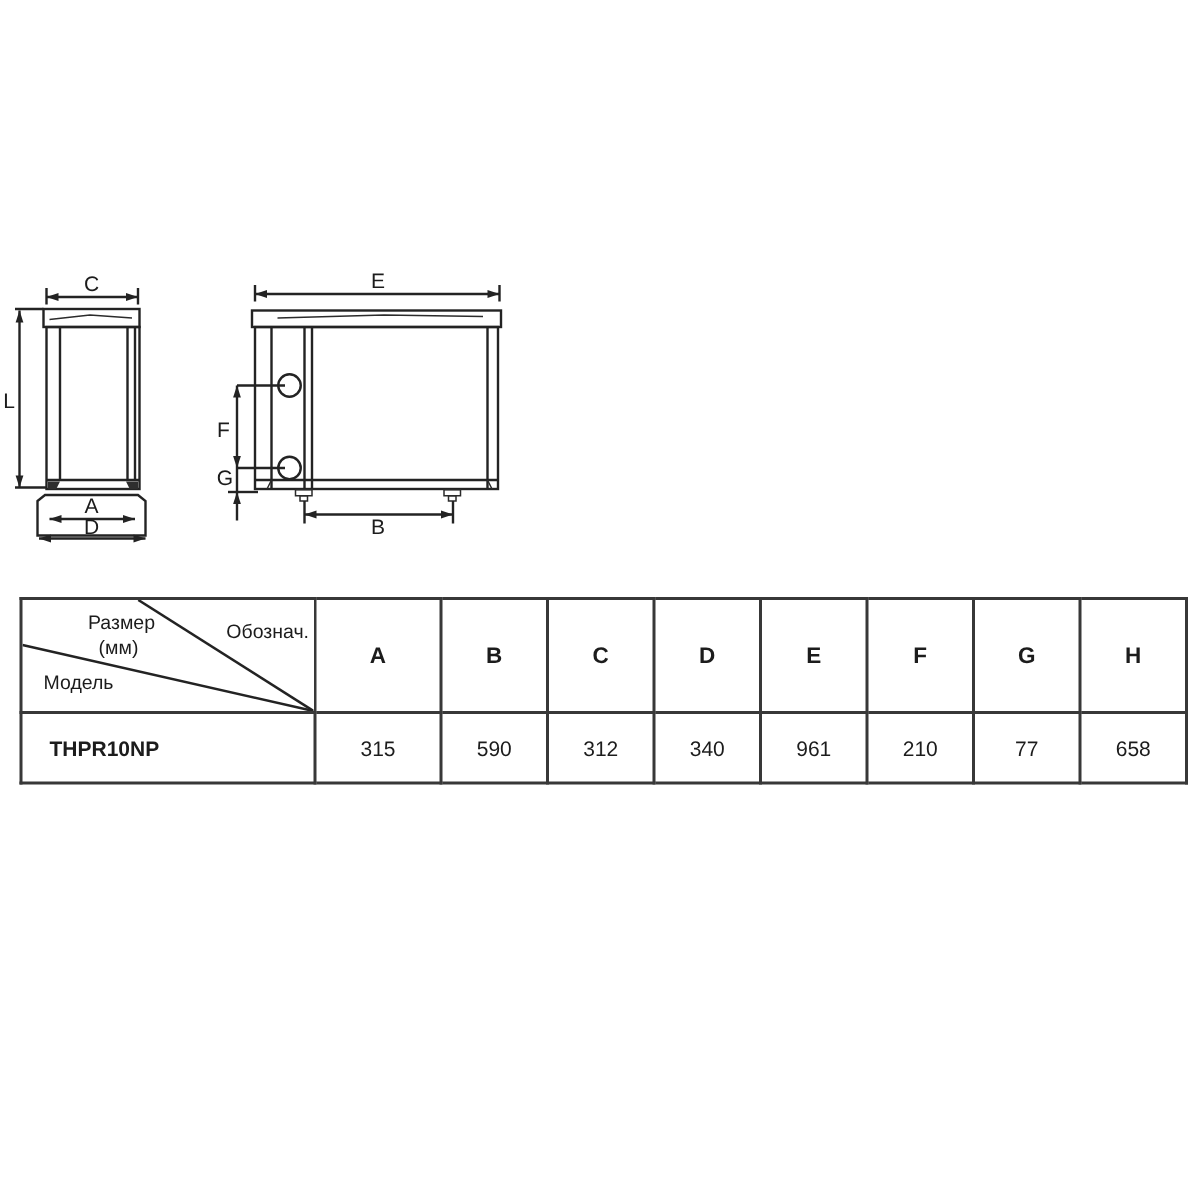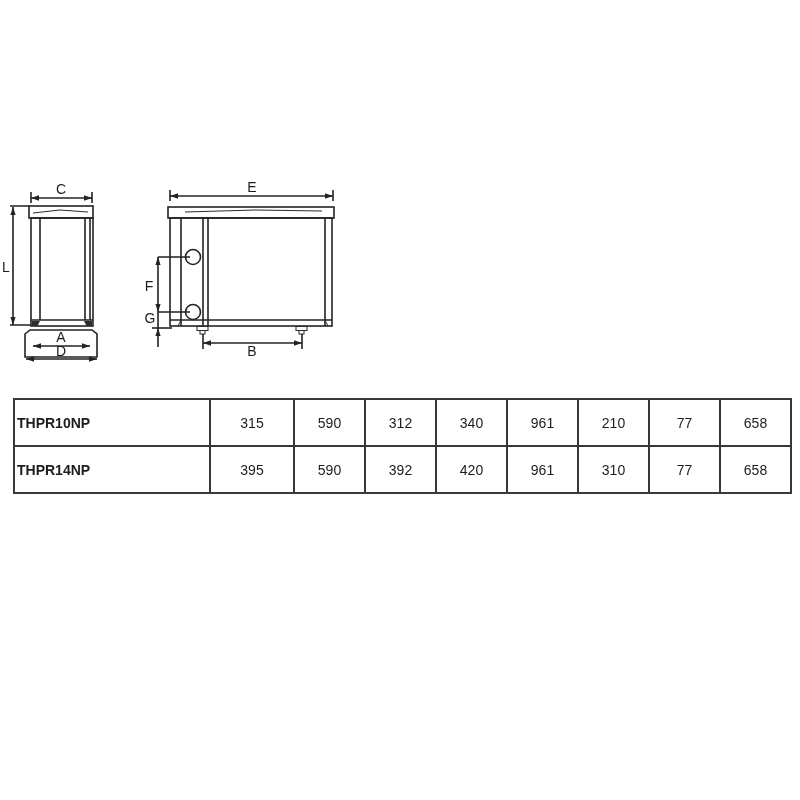--- a/index.html
+++ b/index.html
@@ -40,21 +40,21 @@
     text-align: center;
     vertical-align: middle;
     background: #ffffff;
     font-size: 14px;
   }
   #dim-table .hdr-row td, #dim-table .hdr-row th { height: 74px; }
   #dim-table .data-row td { height: 45px; }
   #dim-table th.col-letter { font-size: 15px; font-weight: bold; }
   #dim-table td.model-cell {
     text-align: left;
-    padding-left: 2px;
+    padding-left: 18px;
     font-weight: bold;
     font-size: 14px;
   }
   
   td.corner-cell { position: relative; }
   td.corner-cell svg { position: absolute; left: 0; top: 0; width: 100%; height: 100%; }
   .corner-txt { position: absolute; font-size: 13px; line-height: 15px; white-space: nowrap; }
   .ct-size   { left: 0;   top: 7px;  width: 132px; text-align: center; }
   .ct-unit   { left: 0;   top: 24px; width: 128px; text-align: center; }
   .ct-desig  { right: 3px; top: 13px; text-align: right; }
@@ -150,41 +150,50 @@
       <col style="width:84px">
       <col style="width:71px">
         <col style="width:71px">
         <col style="width:71px">
       <col style="width:71px">
         <col style="width:71px">
         <col style="width:71px">
         <col style="width:71px">
     </colgroup>
     <tbody>
+      <tr class="hdr-row">
+        <td class="corner-cell">
+          <svg viewBox="0 0 196 74" preserveAspectRatio="none">
+            <line x1="78" y1="0" x2="196" y2="74" stroke="#232323" stroke-width="1.7"></line>
+            <line x1="0" y1="30" x2="196" y2="74" stroke="#232323" stroke-width="1.7"></line>
+          </svg>
+          <div class="corner-txt ct-size">Размер</div>
+          <div class="corner-txt ct-unit">(мм)</div>
+          <div class="corner-txt ct-desig">Обознач.</div>
+          <div class="corner-txt ct-model">Модель</div>
+        </td>
+        <th class="col-letter">A</th>
+        <th class="col-letter">B</th>
+        <th class="col-letter">C</th>
+        <th class="col-letter">D</th>
+        <th class="col-letter">E</th>
+        <th class="col-letter">F</th>
+        <th class="col-letter">G</th>
+        <th class="col-letter">H</th>
+      </tr>
 
       <tr class="data-row">
         <td class="model-cell">THPR10NP</td>
         <td>315</td>
         <td>590</td>
         <td>312</td>
         <td>340</td>
         <td>961</td>
         <td>210</td>
         <td>77</td>
         <td>658</td>
       </tr>
 
 
-      <tr class="data-row">
-        <td class="model-cell">THPR14NP</td>
-        <td>395</td>
-        <td>590</td>
-        <td>392</td>
-        <td>420</td>
-        <td>961</td>
-        <td>310</td>
-        <td>77</td>
-        <td>658</td>
-      </tr>
     </tbody>
   </table>
 
 </div>
 
 </body></html>

